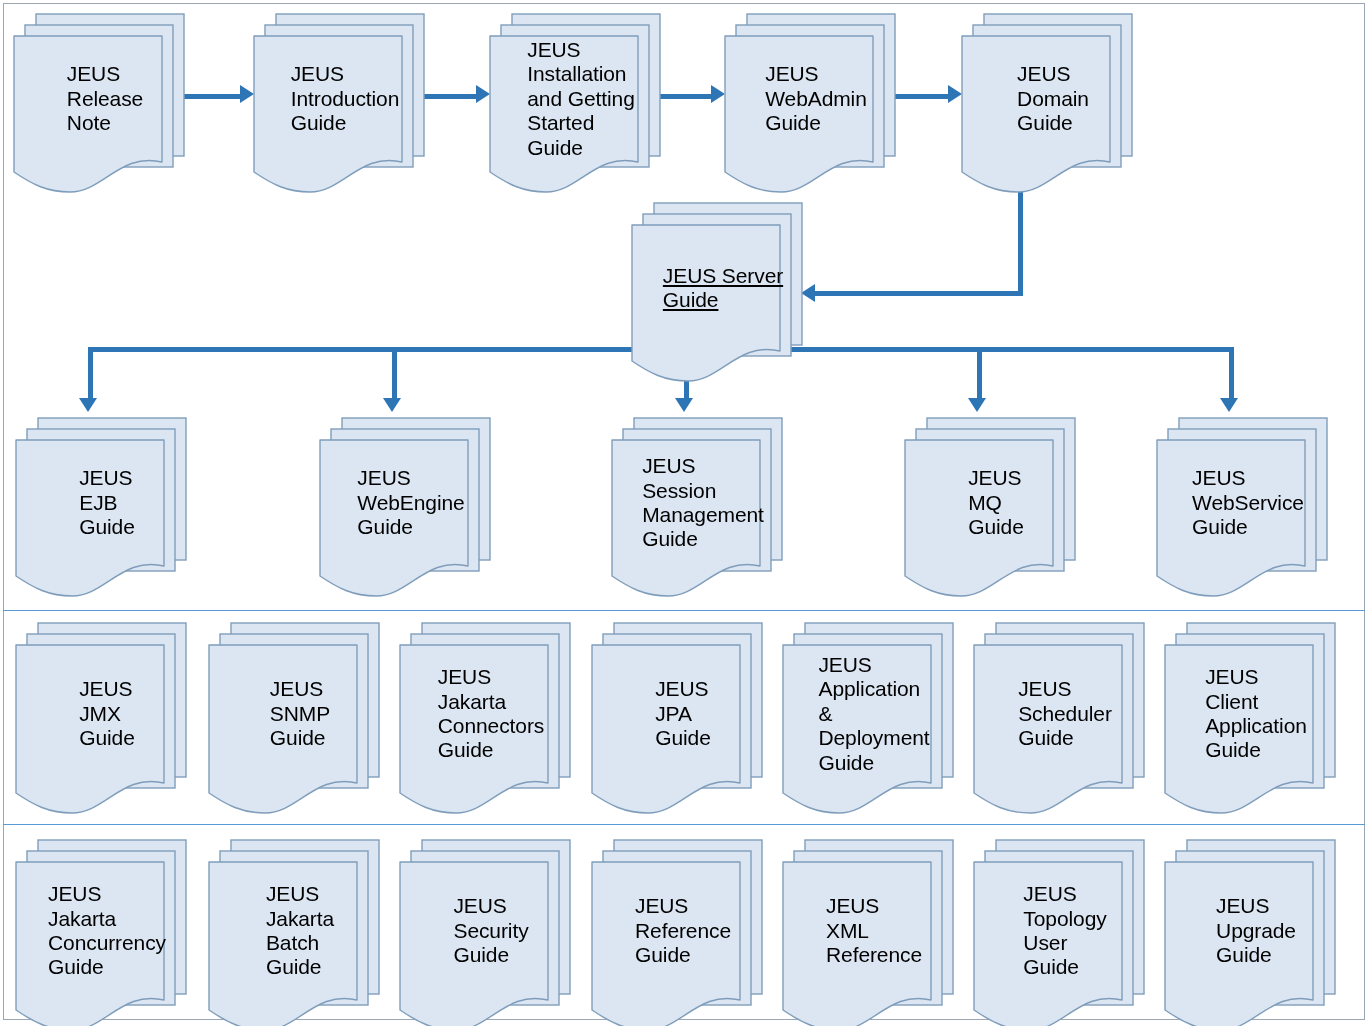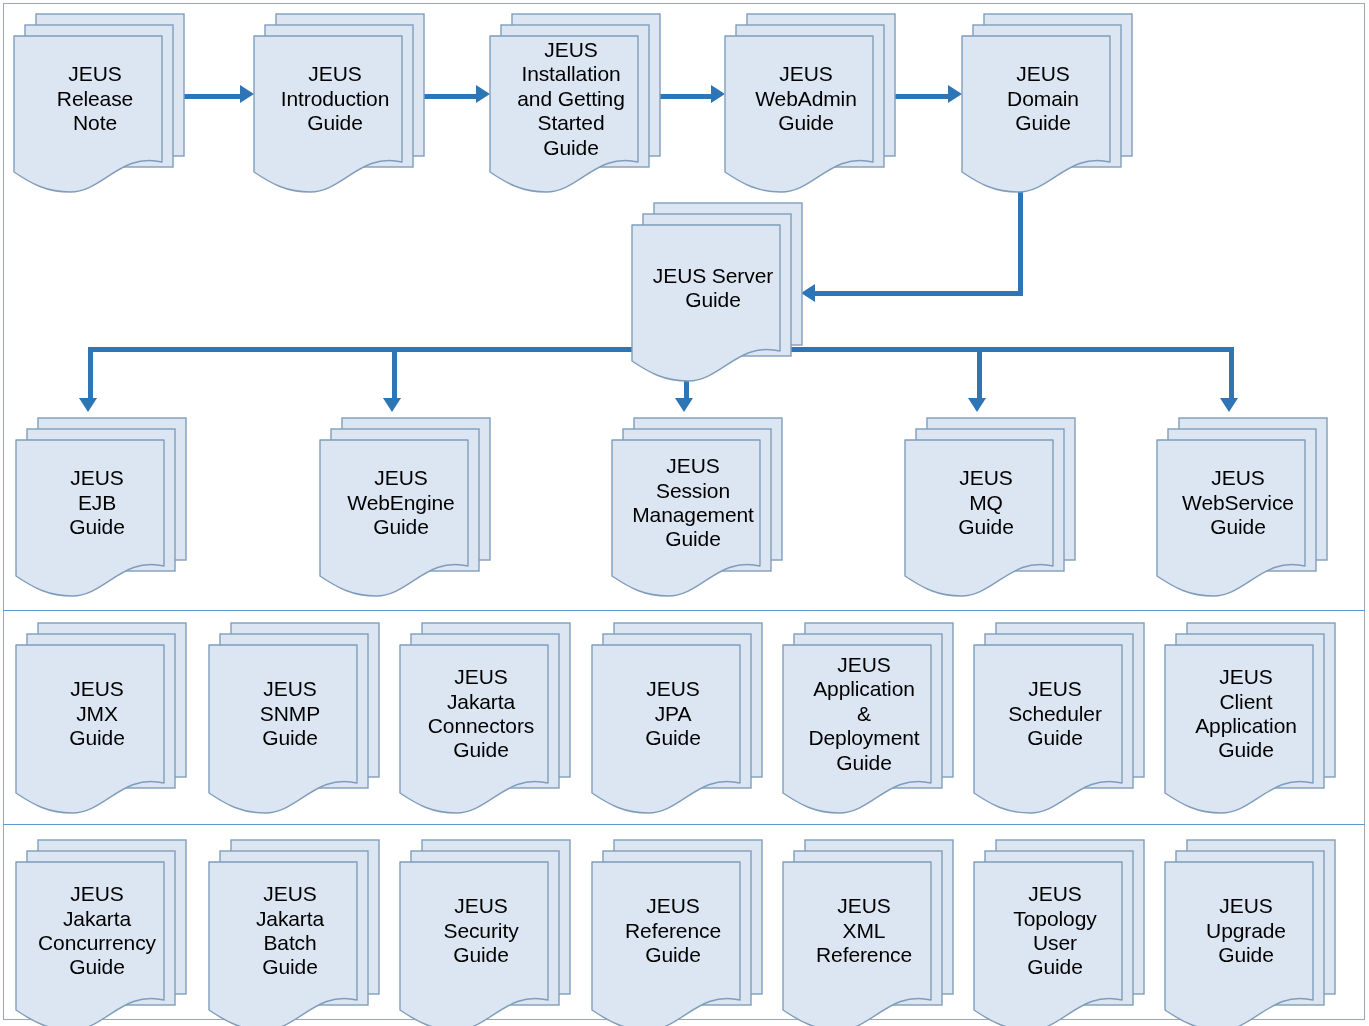--- a/index.html
+++ b/index.html
@@ -42,25 +42,24 @@
     position: absolute;
   }
   .doc svg {
     position: absolute;
     left: 0;
     top: 0;
     overflow: visible;
   }
   .doc .label {
     position: absolute;
-    left: 7px;
+    left: 17px;
     display: flex;
     align-items: center;
     justify-content: center;
-    text-align: center;
     color: #000000;
     line-height: 1.16;
     white-space: pre-line;
     letter-spacing: -0.1px;
     pointer-events: none;
   }
 
   
   .conn {
     position: absolute;
@@ -187,21 +186,21 @@
 Guide</div>
       </div>
       <div class="doc" style="left: 632px; top: 203px; width: 170px; height: 182px;">
         <svg width="170" height="182" viewBox="0 0 170 182">
           <rect x="22" y="0" width="148" height="142" fill="#dce6f2" stroke="#7f9dbb" stroke-width="1.4"></rect>
           <rect x="11" y="11" width="148" height="142" fill="#dce6f2" stroke="#7f9dbb" stroke-width="1.4"></rect>
           <g transform="translate(0,22)">
             <path d="M0,0 L148,0 L148,126 C106.56,116 88.8,156 56.24,156 C32.56,156 17.759999999999998,148 0,136 Z" fill="#dce6f2" stroke="#7f9dbb" stroke-width="1.4" stroke-linejoin="round"></path>
           </g>
         </svg>
-        <div class="label" style="top: 22px; width: 148px; height: 126px; font-size: 21px; color: rgb(0, 0, 0);">JEUS Server
+        <div class="label" style="top: 22px; width: 148px; height: 126px; font-size: 21px; color: rgb(0, 0, 0); text-decoration: underline;">JEUS Server
 Guide</div>
       </div>
       <div class="doc" style="left: 16px; top: 418px; width: 170px; height: 182px;">
         <svg width="170" height="182" viewBox="0 0 170 182">
           <rect x="22" y="0" width="148" height="142" fill="#dce6f2" stroke="#7f9dbb" stroke-width="1.4"></rect>
           <rect x="11" y="11" width="148" height="142" fill="#dce6f2" stroke="#7f9dbb" stroke-width="1.4"></rect>
           <g transform="translate(0,22)">
             <path d="M0,0 L148,0 L148,126 C106.56,116 88.8,156 56.24,156 C32.56,156 17.759999999999998,148 0,136 Z" fill="#dce6f2" stroke="#7f9dbb" stroke-width="1.4" stroke-linejoin="round"></path>
           </g>
         </svg>

